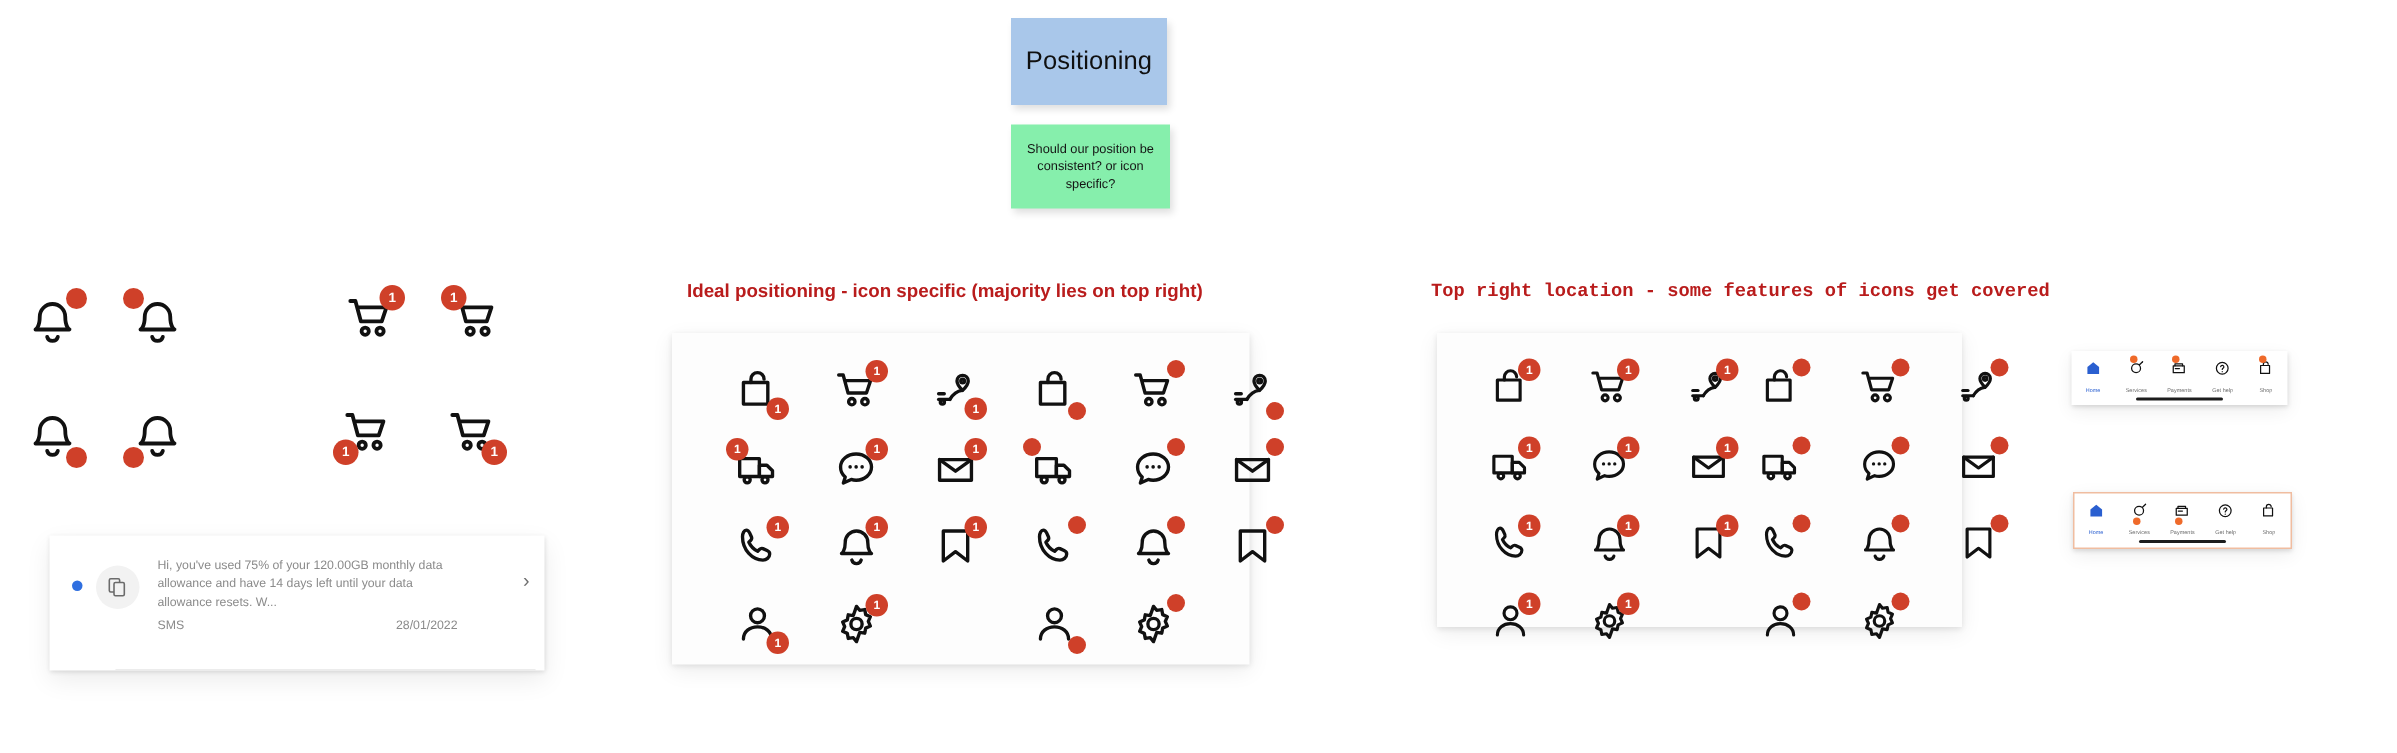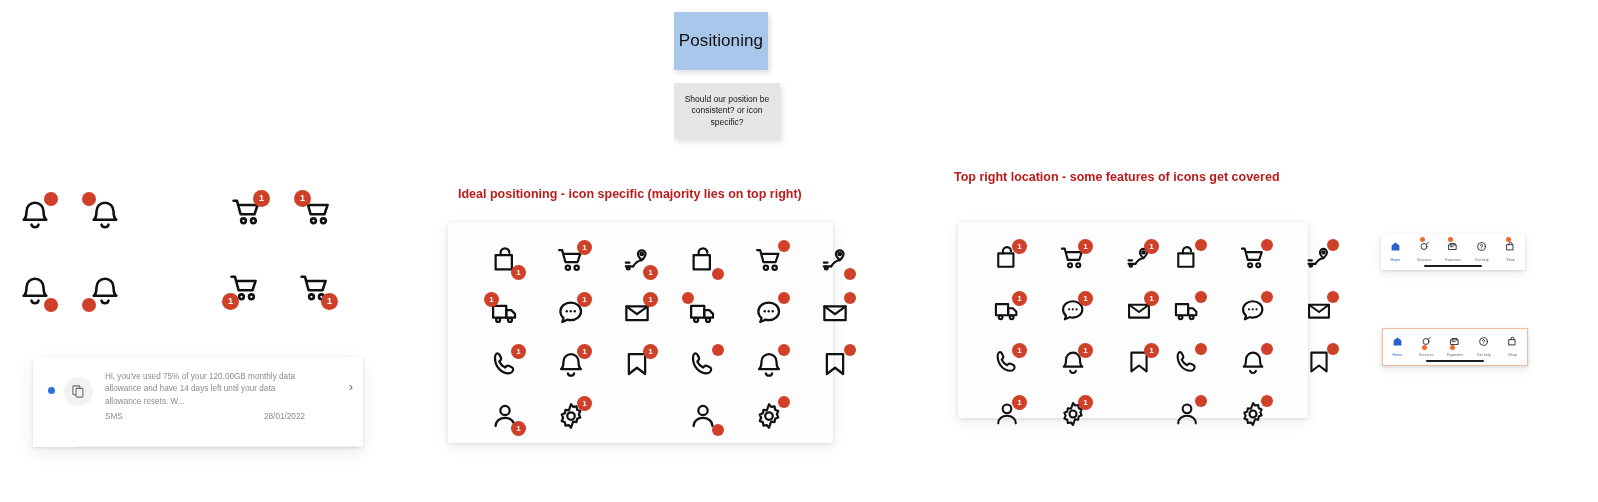--- a/index.html
+++ b/index.html
@@ -9,36 +9,36 @@
     background:#ffffff;
     font-family:"Liberation Sans", sans-serif;
     position:relative;
     overflow:hidden;
     color:#1b1b1b;
   }
   .canvas { position:absolute; inset:0; }
 
   
   .note-blue{
-    position:absolute; left:674px; top:12px; width:94px; height:58px;
+    position:absolute; left:674px; top:12px; width:104px; height:58px;
     background:#a9c7ea; display:flex; align-items:center; justify-content:center;
     box-shadow:2px 3px 5px rgba(0,0,0,.13);
   }
   .note-blue span{ font-size:17px; color:#101010; letter-spacing:.1px; }
   .note-green{
     position:absolute; left:674px; top:83px; width:106px; height:56px;
-    background:#e5e5e5; display:flex; align-items:center; justify-content:center;
+    background:#86efac; display:flex; align-items:center; justify-content:center;
     box-shadow:2px 3px 5px rgba(0,0,0,.13); padding:4px 6px;
   }
   .note-green span{ font-size:8.5px; line-height:1.32; text-align:center; color:#141414; }
 
   
   .heading{ position:absolute; font-size:12.5px; font-weight:bold; color:#b91c1c; white-space:nowrap; }
   #h-ideal{ left:458px; top:187px; }
-  #h-topright{ left:954px; top:170px; }
+  #h-topright{ left:954px; top:187px;font-family:Liberation Mono, monospace; }
 
   
   .icon-wrap{ position:relative; display:inline-block; }
   .icon-wrap svg{ display:block; }
   .badge{
     position:absolute; background:#cf4029; border-radius:50%;
     display:flex; align-items:center; justify-content:center;
     color:#fff; font-size:8px; font-weight:bold; line-height:1;
   }
   .badge.num{ width:15px; height:15px; }

